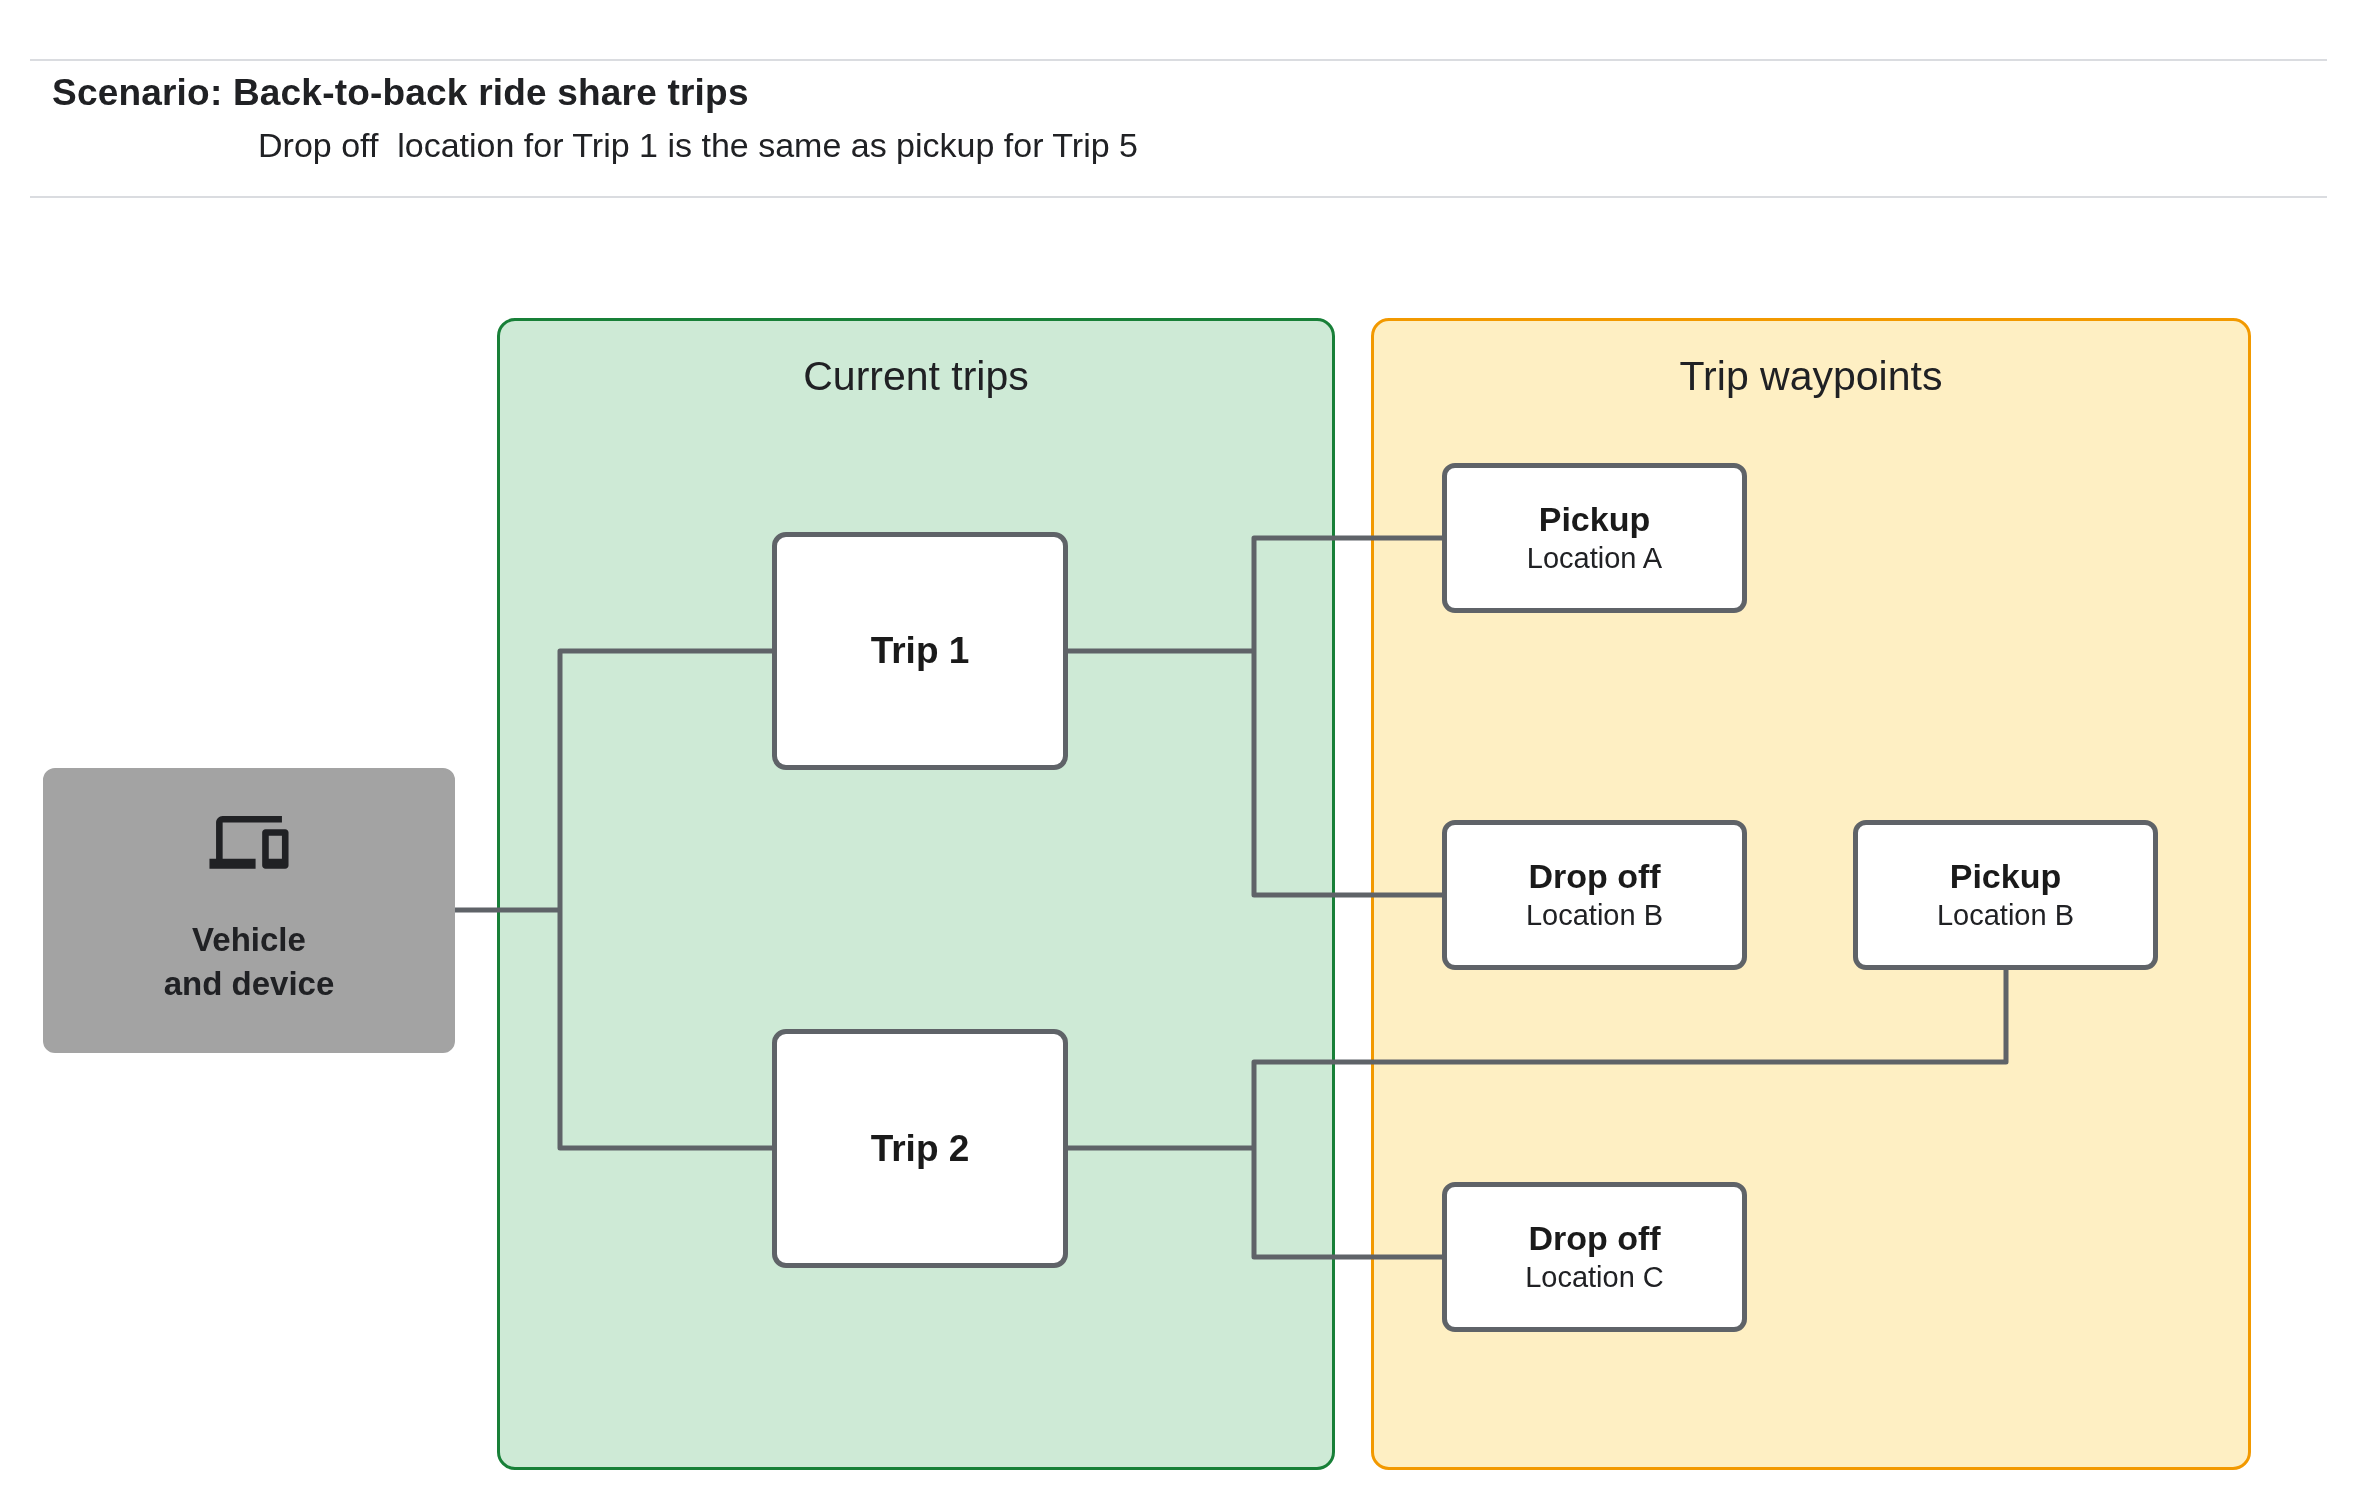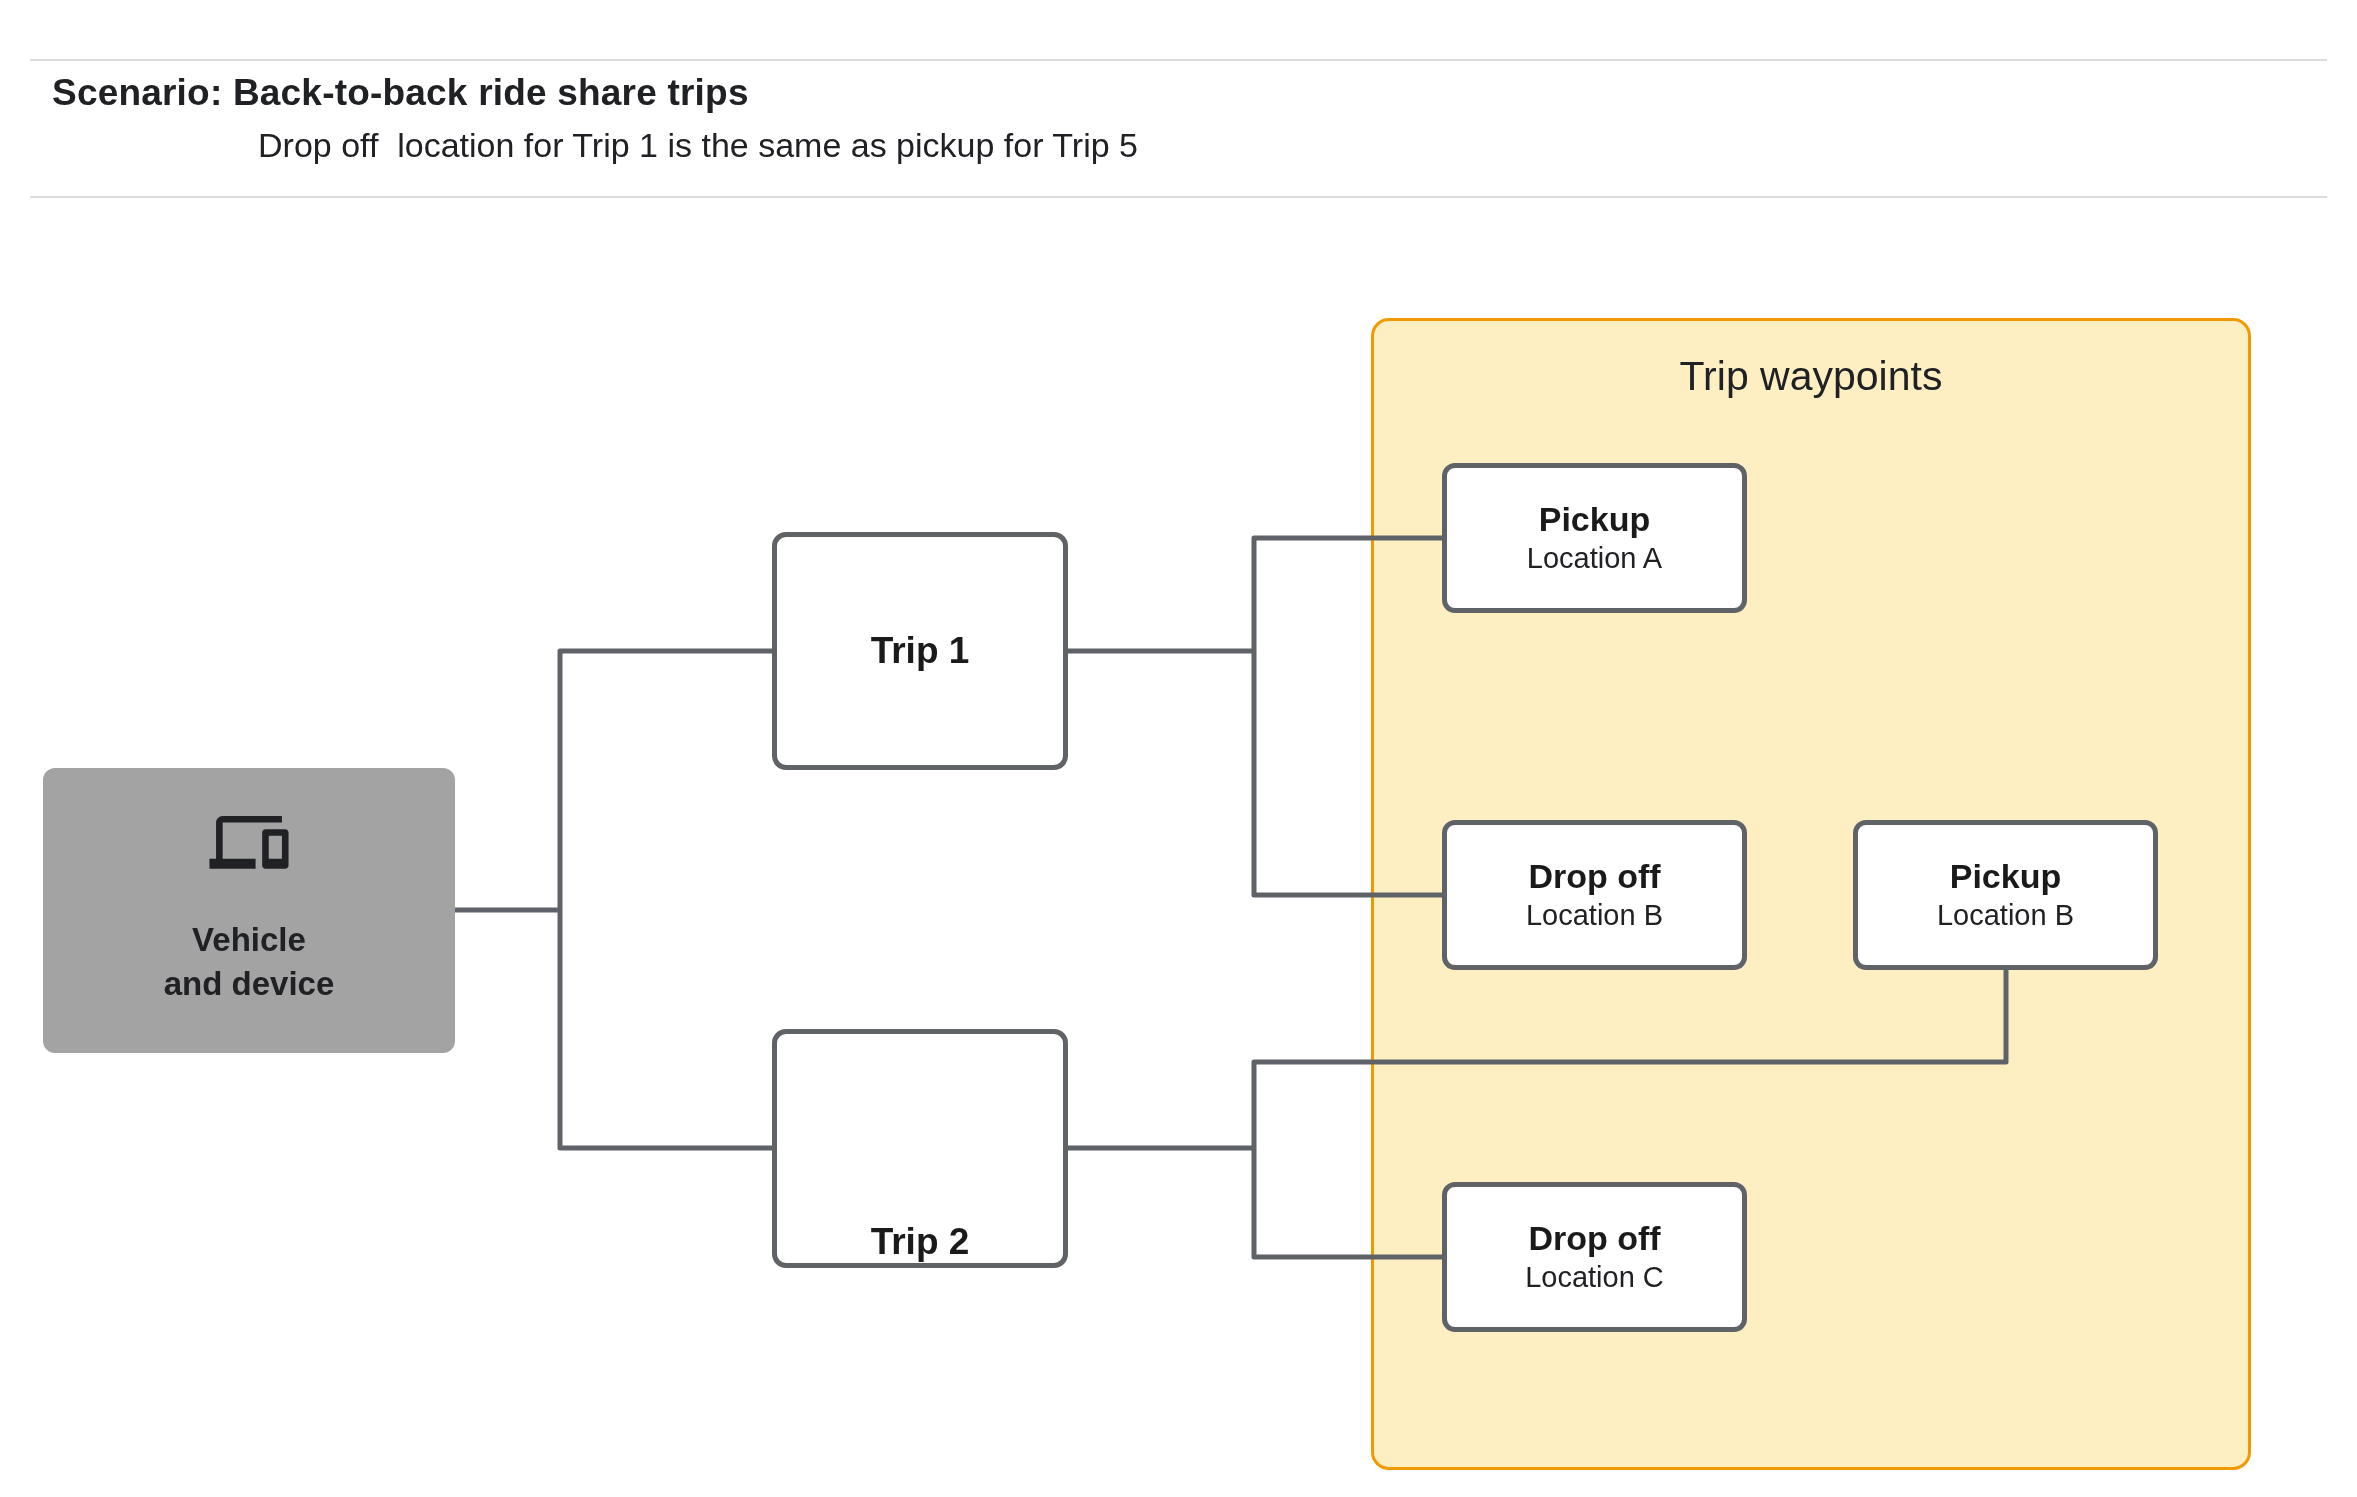--- a/index.html
+++ b/index.html
@@ -120,21 +120,21 @@
     font-weight: 700;
     line-height: 1.32;
     white-space: pre-line;
     color: #202124;
   }
   .trip-node {
     left: 772px;
     width: 296px;
   }
   #node-trip-1 { top: 532px;  height: 238px; text-align: center; }
-  #node-trip-2 { top: 1029px; height: 239px; justify-content: flex-end; }
+  #node-trip-2 { top: 1029px; height: 239px; }
   .trip-label {
     font-size: 37px;
     font-weight: 600;
     color: #1a1a1a;
   }
   .waypoint-node {
     width: 305px;
     height: 150px;
     border-radius: 13px;
     gap: 4px;
@@ -164,20 +164,23 @@
 
 <div class="canvas">
 
   <div class="divider" id="divider-top"></div>
 
   <div class="doc-title">Scenario: Back-to-back ride share trips</div>
   <div class="doc-subtitle">Drop off  location for Trip 1 is the same as pickup for Trip 5</div>
 
   <div class="divider" id="divider-bottom"></div>
 
+  <div class="panel" id="panel-current-trips">
+    <div class="panel-title">Current trips</div>
+  </div>
 
   <div class="panel" id="panel-trip-waypoints">
     <div class="panel-title">Trip waypoints</div>
   </div>
 
   <svg class="connector-layer" viewBox="0 0 2357 1497" xmlns="http://www.w3.org/2000/svg">
     <path d="M 384 910 L 560 910"></path>
     <path d="M 776 651 L 560 651 L 560 1148 L 776 1148"></path>
     <path d="M 1064 651 L 1254 651"></path>
     <path d="M 1446 538 L 1254 538 L 1254 895 L 1446 895"></path>

